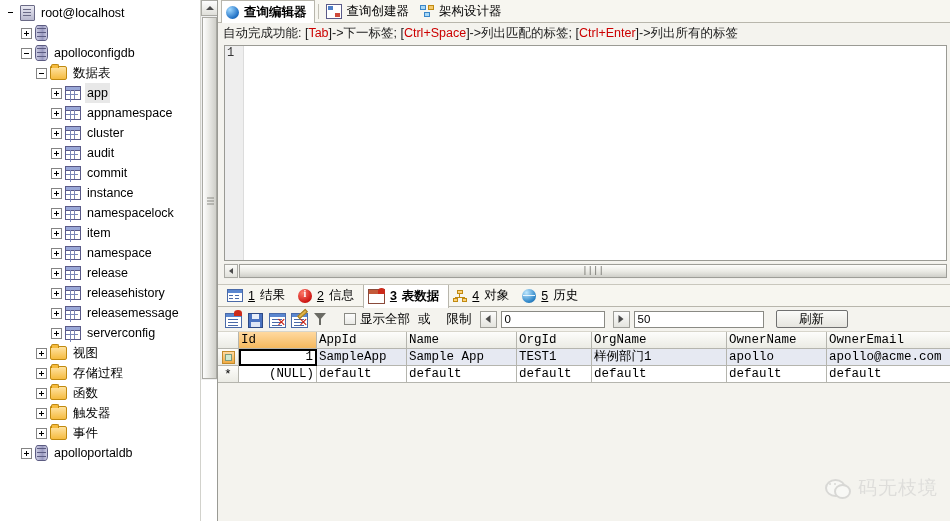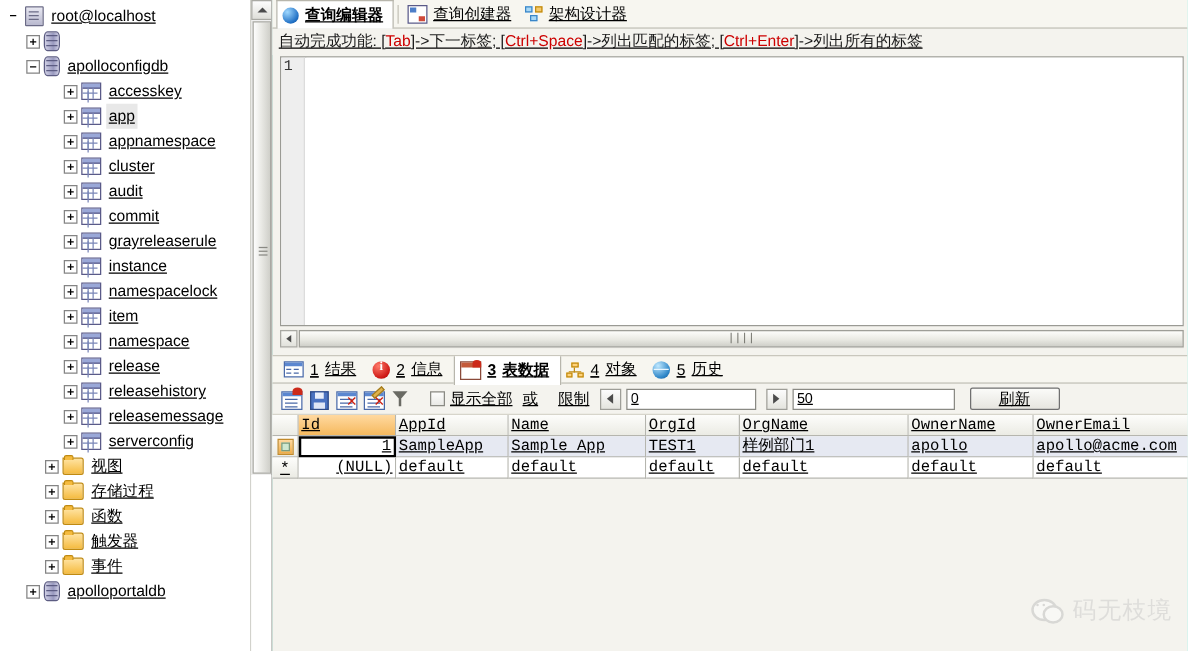--- a/index.html
+++ b/index.html
@@ -3,21 +3,21 @@
 <meta charset="utf-8">
 <style>
   html,body{margin:0;padding:0;}
   body{
     width:950px;height:521px;overflow:hidden;
     background:#ffffff;
     font-family:"Liberation Sans","DejaVu Sans",sans-serif;
     font-size:12px;color:#000;
     -webkit-font-smoothing:none;
   }
-  .app{position:relative;width:950px;height:521px;display:flex;background:#5eead4;text-decoration:underline;}
+  .app{position:relative;width:950px;height:521px;display:flex;background:#000000;}
 
   
   .sidebar{
     position:relative;width:218px;height:521px;background:#ffffff;
     border-right:1px solid #9a9a94;box-sizing:border-box;overflow:hidden;
   }
   .tree{padding:3px 0 0 0;}
   .node{
     display:flex;align-items:center;height:20px;line-height:20px;
     white-space:nowrap;font-size:12.5px;
@@ -263,26 +263,24 @@
           <span class="expander plus"></span>
           <span class="ico ico-db"></span>
         </div>
         <div class="node">
           <span class="pad" style="width:21px"></span>
           <span class="expander"></span>
           <span class="ico ico-db"></span>
           <span class="lbl">apolloconfigdb</span>
         </div>
         <div class="node">
-          <span class="pad" style="width:51px"></span>
-          <span class="expander plus"></span>
-          <span class="ico ico-table">
-            <i class="tbl-line"></i>
-          </span>
-          <span class="lbl">accesskey</span>
+          <span class="pad" style="width:36px"></span>
+          <span class="expander"></span>
+          <span class="ico ico-folder"></span>
+          <span class="lbl">数据表</span>
         </div>
         <div class="node">
           <span class="pad" style="width:51px"></span>
           <span class="expander plus"></span>
           <span class="ico ico-table">
             <i class="tbl-line"></i>
           </span>
           <span class="lbl sel">app</span>
         </div>
         <div class="node">
@@ -309,28 +307,20 @@
           </span>
           <span class="lbl">audit</span>
         </div>
         <div class="node">
           <span class="pad" style="width:51px"></span>
           <span class="expander plus"></span>
           <span class="ico ico-table">
             <i class="tbl-line"></i>
           </span>
           <span class="lbl">commit</span>
-        </div>
-        <div class="node">
-          <span class="pad" style="width:51px"></span>
-          <span class="expander plus"></span>
-          <span class="ico ico-table">
-            <i class="tbl-line"></i>
-          </span>
-          <span class="lbl">grayreleaserule</span>
         </div>
         <div class="node">
           <span class="pad" style="width:51px"></span>
           <span class="expander plus"></span>
           <span class="ico ico-table">
             <i class="tbl-line"></i>
           </span>
           <span class="lbl">instance</span>
         </div>
         <div class="node">

